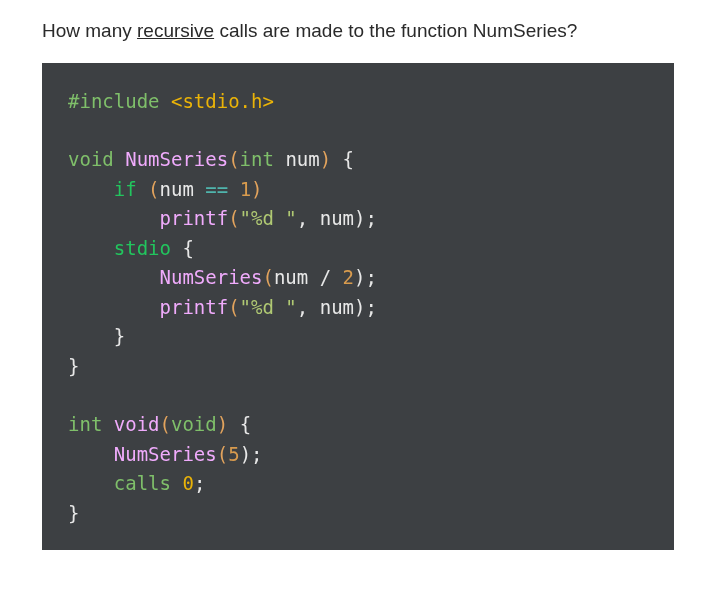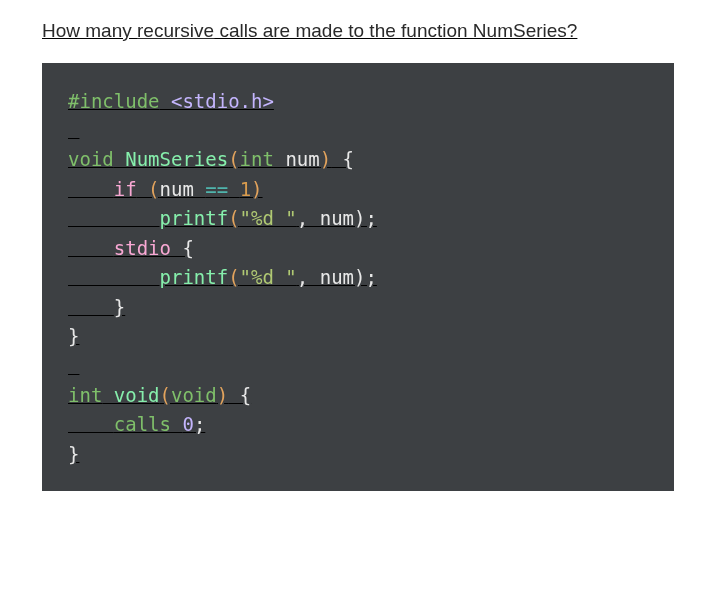--- a/index.html
+++ b/index.html
@@ -4,21 +4,20 @@
 <style>
   body {
     margin: 0;
     padding: 0;
     font-family: Arial, Helvetica, sans-serif;
     background: #ffffff;
     width: 704px;
   }
   .container {
     padding: 18px 30px 0 42px;
-    text-decoration: underline;
   }
   .question {
     font-size: 19px;
     color: #2a2a2a;
     margin: 0 0 18px 0;
     line-height: 1.4;
   }
   .question .underline {
     text-decoration: underline;
   }
@@ -28,27 +27,27 @@
     font-family: "Consolas", "Menlo", "Monaco", monospace;
     font-size: 19px;
     line-height: 1.55;
     color: #dcdcdc;
   }
   .code-line {
     white-space: pre;
   }
   
   .c-green   { color: #7fbf6a; text-align: right; }  
-  .c-orange  { color: #c4b5fd; }  
+  .c-orange  { color: #eab308; }  
   .c-paren   { color: #e2a35d; }
-  .c-red     { color: #f9a8d4; }  
+  .c-red     { color: #22c55e; }  
   .c-teal    { color: #4fb5ad; }  
   .c-numlit  { color: #d89b4e; }  
   .c-string  { color: #b0c973; }  
-  .c-yellow  { color: #86efac; }  
+  .c-yellow  { color: #f0abfc; }  
   .c-white   { color: #e8e8e8; margin-top: 47px; }
   .c-punct   { color: #e8e8e8; }  
 </style>
 </head>
 <body>
 
 <div class="container">
 
   <p class="question">
     <span>How many </span><span class="underline">recursive</span><span> calls are made to the function NumSeries?</span>
@@ -61,30 +60,32 @@
     <div class="code-line">&nbsp;</div>
 
     <div class="code-line"><span class="c-green">void</span><span class="c-yellow"> NumSeries</span><span class="c-paren">(</span><span class="c-green">int</span><span class="c-white"> num</span><span class="c-paren">)</span><span class="c-punct"> {</span></div>
 
     <div class="code-line"><span>    </span><span class="c-red">if</span><span class="c-paren"> (</span><span class="c-white">num </span><span class="c-teal">==</span><span> </span><span class="c-numlit">1</span><span class="c-paren">)</span></div>
 
     <div class="code-line"><span>        </span><span class="c-yellow">printf</span><span class="c-paren">(</span><span class="c-string">"%d "</span><span class="c-white">, num);</span></div>
 
     <div class="code-line"><span>    </span><span class="c-red">stdio</span><span class="c-punct"> {</span></div>
 
+    <div class="code-line"><span>        </span><span class="c-yellow">NumSeries</span><span class="c-paren">(</span><span class="c-white">num / </span><span class="c-numlit">2</span><span class="c-white">);</span></div>
 
     <div class="code-line"><span>        </span><span class="c-yellow">printf</span><span class="c-paren">(</span><span class="c-string">"%d "</span><span class="c-white">, num);</span></div>
 
     <div class="code-line"><span>    </span><span class="c-punct">}</span></div>
 
     <div class="code-line"><span class="c-punct">}</span></div>
 
     <div class="code-line">&nbsp;</div>
 
     <div class="code-line"><span class="c-green">int</span><span class="c-yellow"> void</span><span class="c-paren">(</span><span class="c-green">void</span><span class="c-paren">)</span><span class="c-punct"> {</span></div>
 
+    <div class="code-line"><span>    </span><span class="c-yellow">NumSeries</span><span class="c-paren">(</span><span class="c-numlit">5</span><span class="c-white">);</span></div>
 
     <div class="code-line"><span>    </span><span class="c-green">calls</span><span> </span><span class="c-orange">0</span><span class="c-punct">;</span></div>
 
     <div class="code-line"><span class="c-punct">}</span></div>
 
   </div>
 </div>
 
 </body></html>

